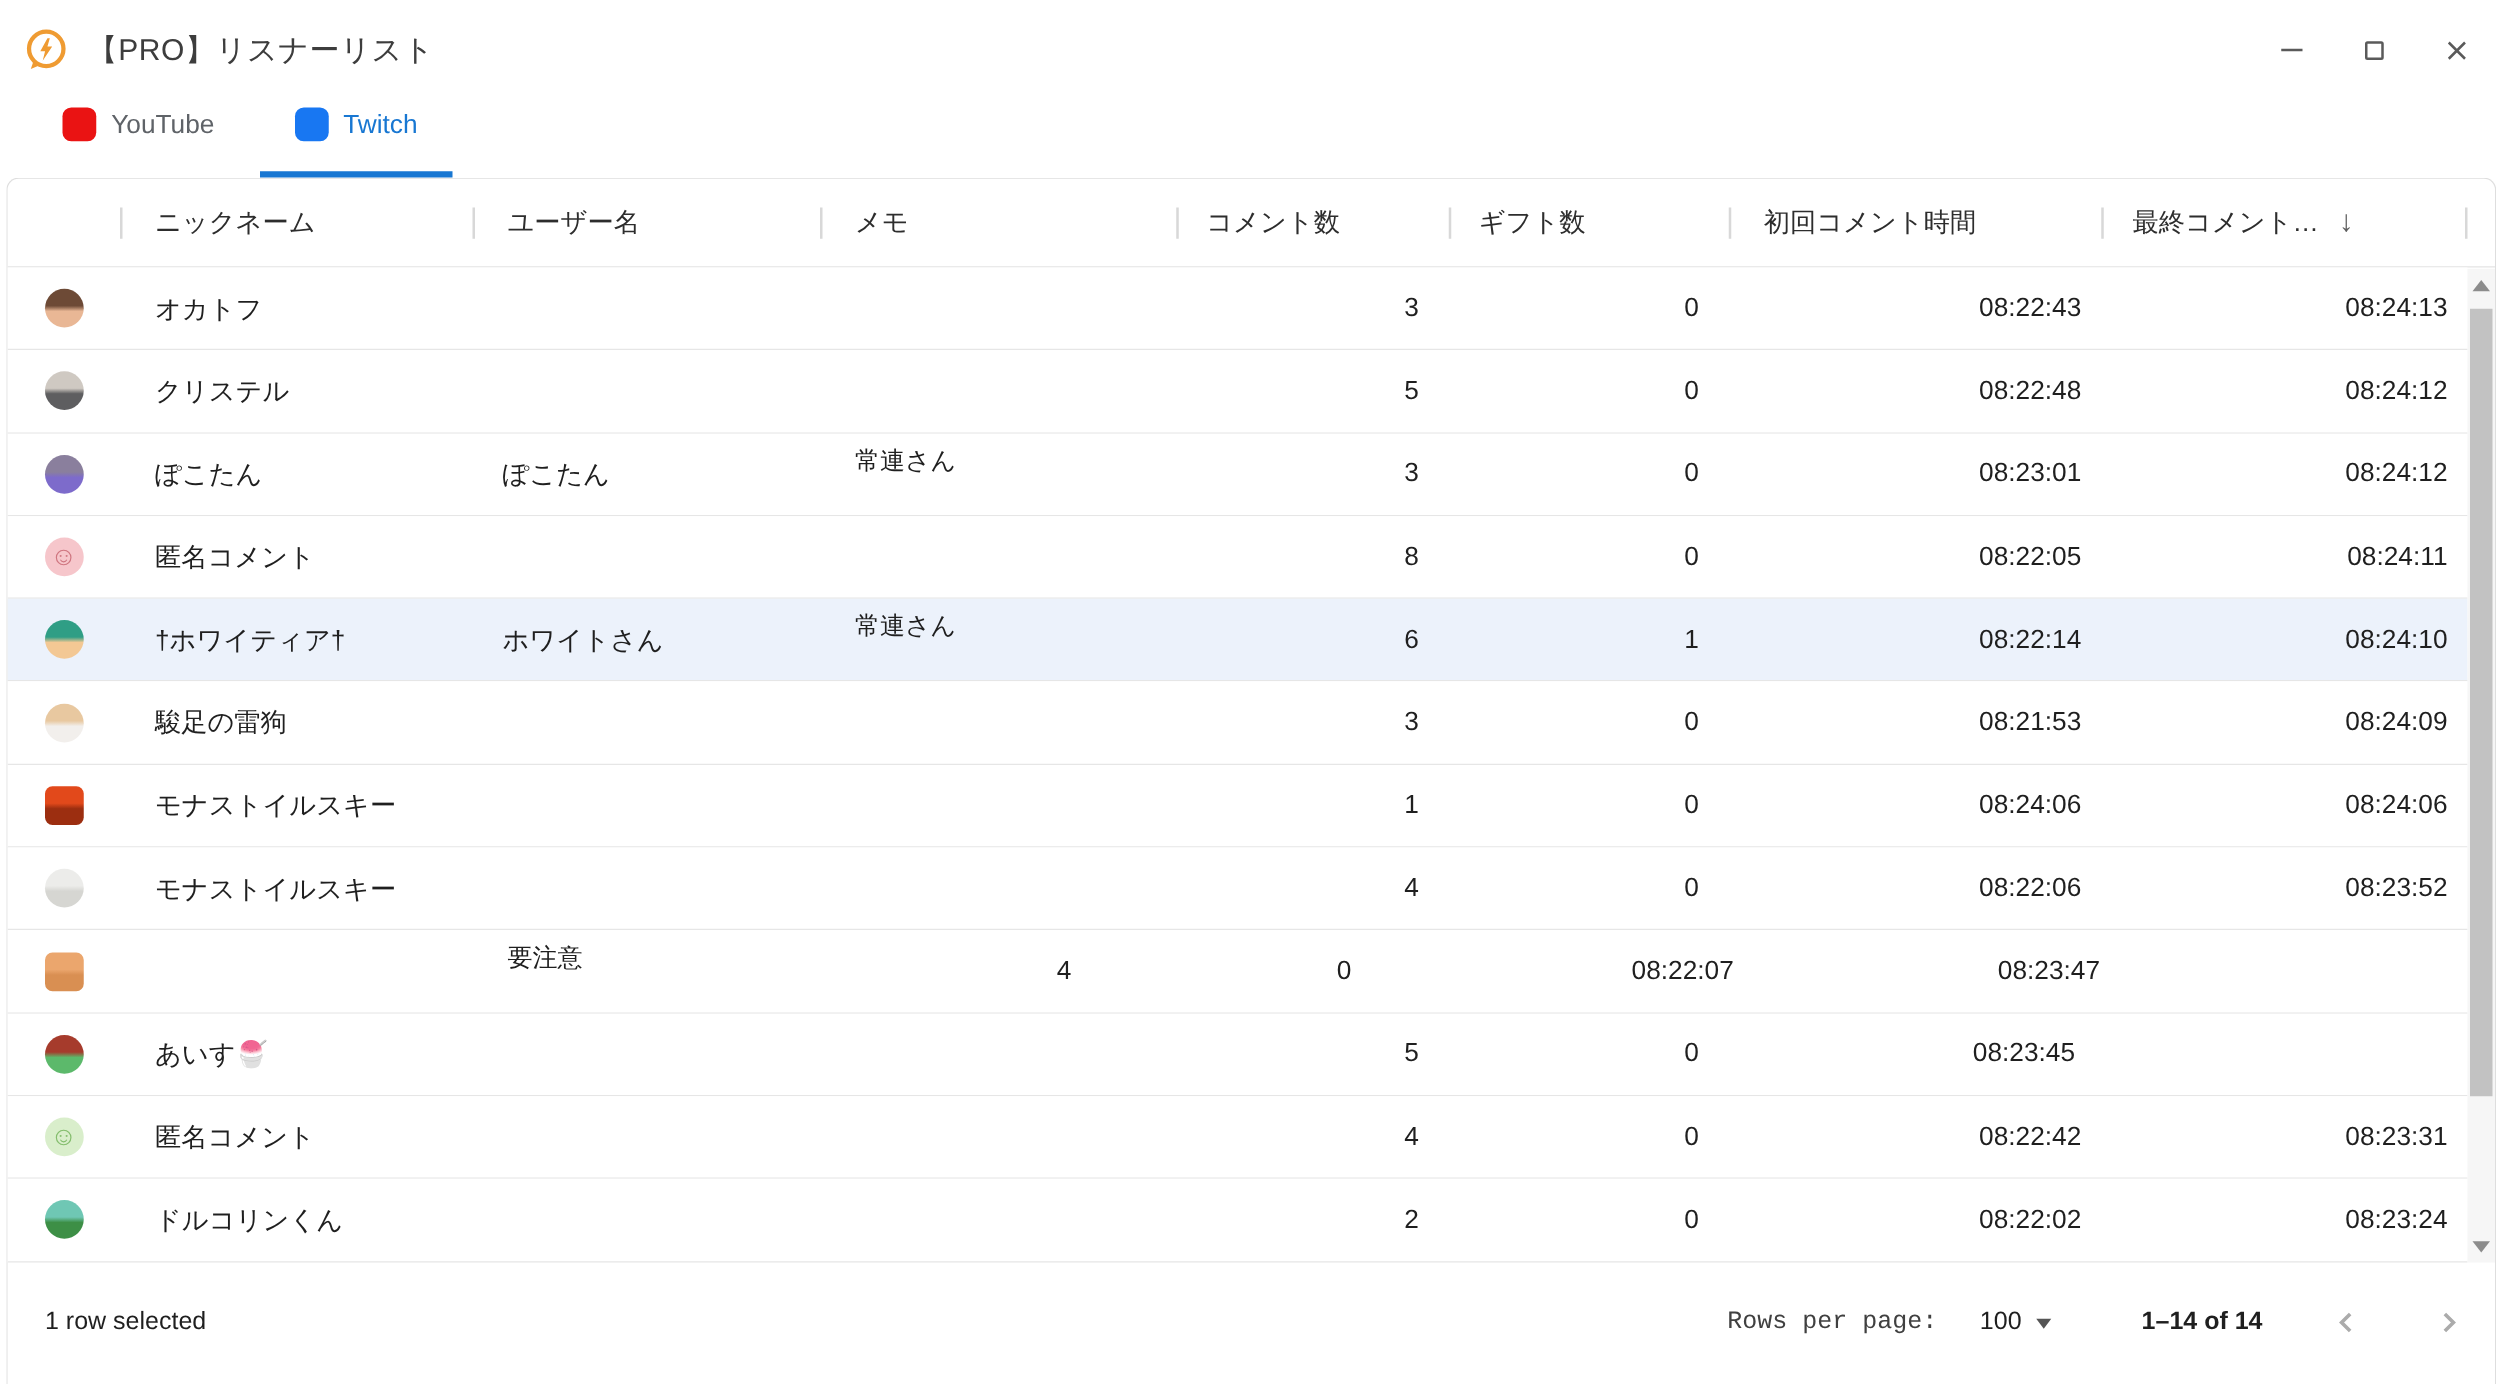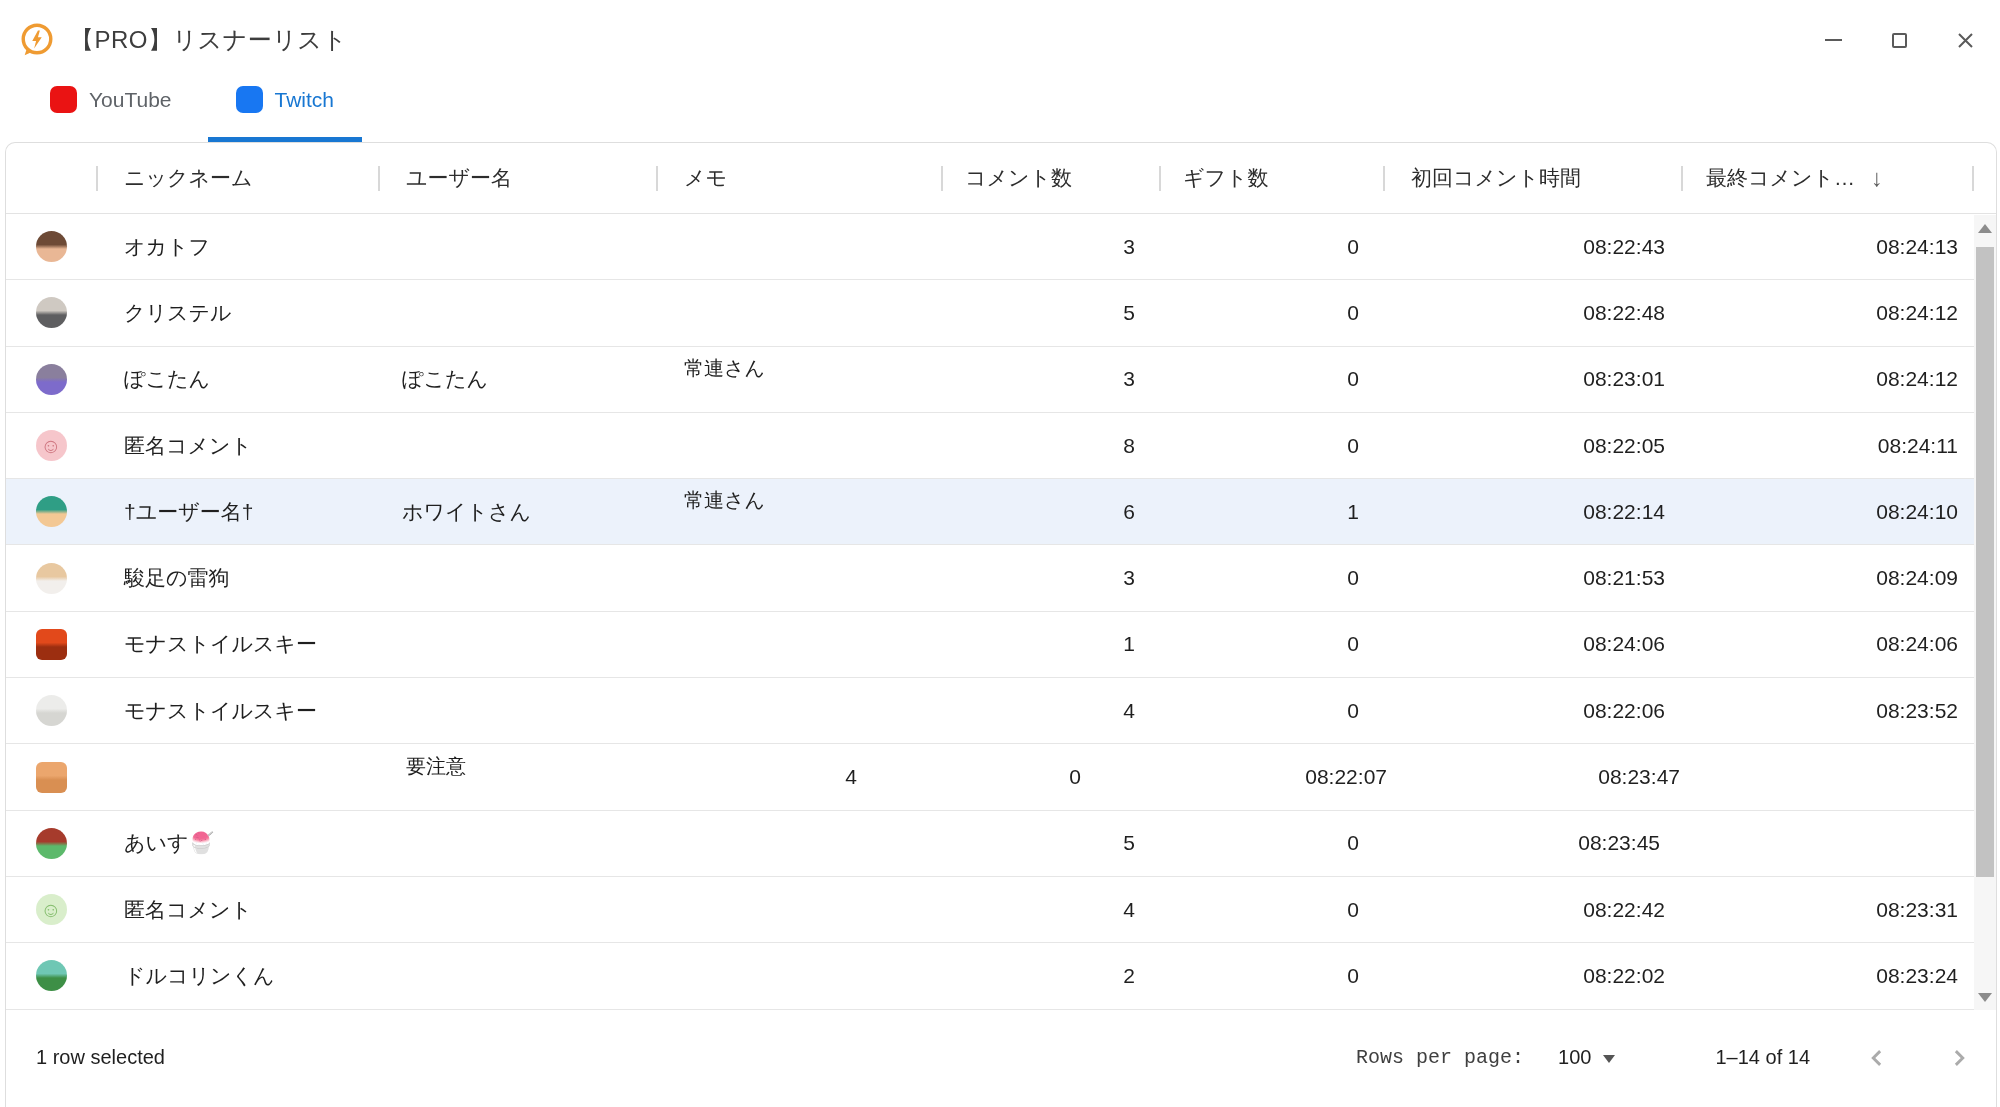--- a/index.html
+++ b/index.html
@@ -75,21 +75,21 @@
   .tri-down { width:0; height:0; border-left:7px solid transparent; border-right:7px solid transparent; border-top:9px solid #8c8c8c; }
   .scroll-thumb { position:absolute; left:2px; top:32px; width:18px; height:630px; background:#c2c2c2; }
 
   
   .tfoot { position:relative; height:96px; display:flex; align-items:center; font-size:20px; color:#1f1f1f; }
   .sel-text { margin-left:30px; }
   .foot-right { position:absolute; right:22px; display:flex; align-items:center; }
   .rpp-label { color:#404040;font-family:Liberation Mono, monospace; }
   .rpp-select { display:flex; align-items:center; gap:12px; margin-left:34px; cursor:pointer; }
   .dd-arrow { width:0; height:0; border-left:6px solid transparent; border-right:6px solid transparent; border-top:8px solid #555; margin-top:2px; }
-  .range-text { margin-left:100px; }
+  .range-text { margin-left:72px;font-weight:bold; }
   .page-btn { margin-left:52px; width:30px; height:30px; display:flex; align-items:center; justify-content:center; }
   .page-btn svg { display:block; }
 </style>
 </head>
 <body>
 
 <div class="titlebar">
   <svg class="app-logo" viewBox="0 0 40 40">
     <circle cx="20" cy="19" r="14.5" fill="none" stroke="#ef9b32" stroke-width="3.6"></circle>
     <path d="M9 30 L7 36 L14 33 Z" fill="#ef9b32"></path>
@@ -253,21 +253,21 @@
         </div>
     <div class="cell c-last time">
           <span>08:24:11</span>
         </div>
   </div>
       <div class="trow selected" style="background: rgb(236, 242, 251);">
     <div class="cell c-avatar">
           <span class="avatar" style="background: linear-gradient(rgb(47, 158, 133) 0%, rgb(47, 158, 133) 44%, rgb(243, 200, 148) 58%, rgb(243, 200, 148) 100%);"></span>
         </div>
     <div class="cell c-user">
-          <span>†ユーザー名†</span>
+          <span>†ホワイティア†</span>
         </div>
     <div class="cell c-nick">
           <span>ホワイトさん</span>
         </div>
     <div class="cell c-memo">
           <span>常連さん</span>
         </div>
     <div class="cell c-comments num">
           <span>6</span>
         </div>

